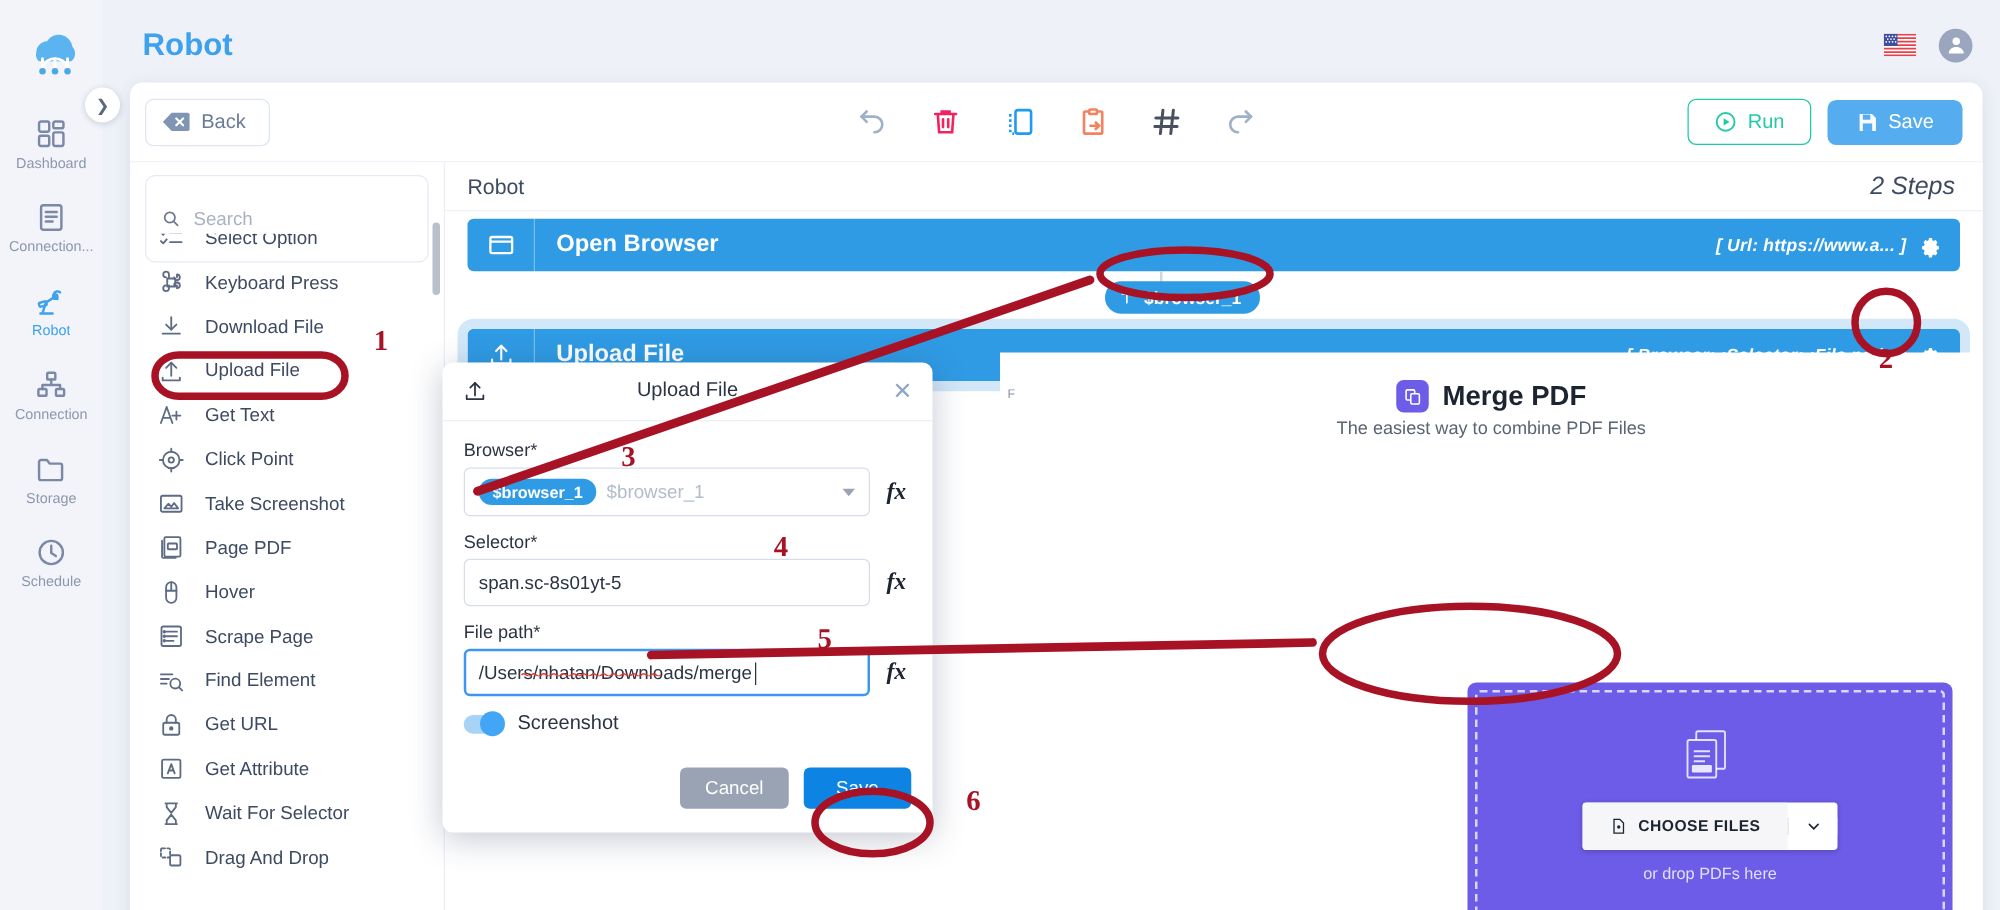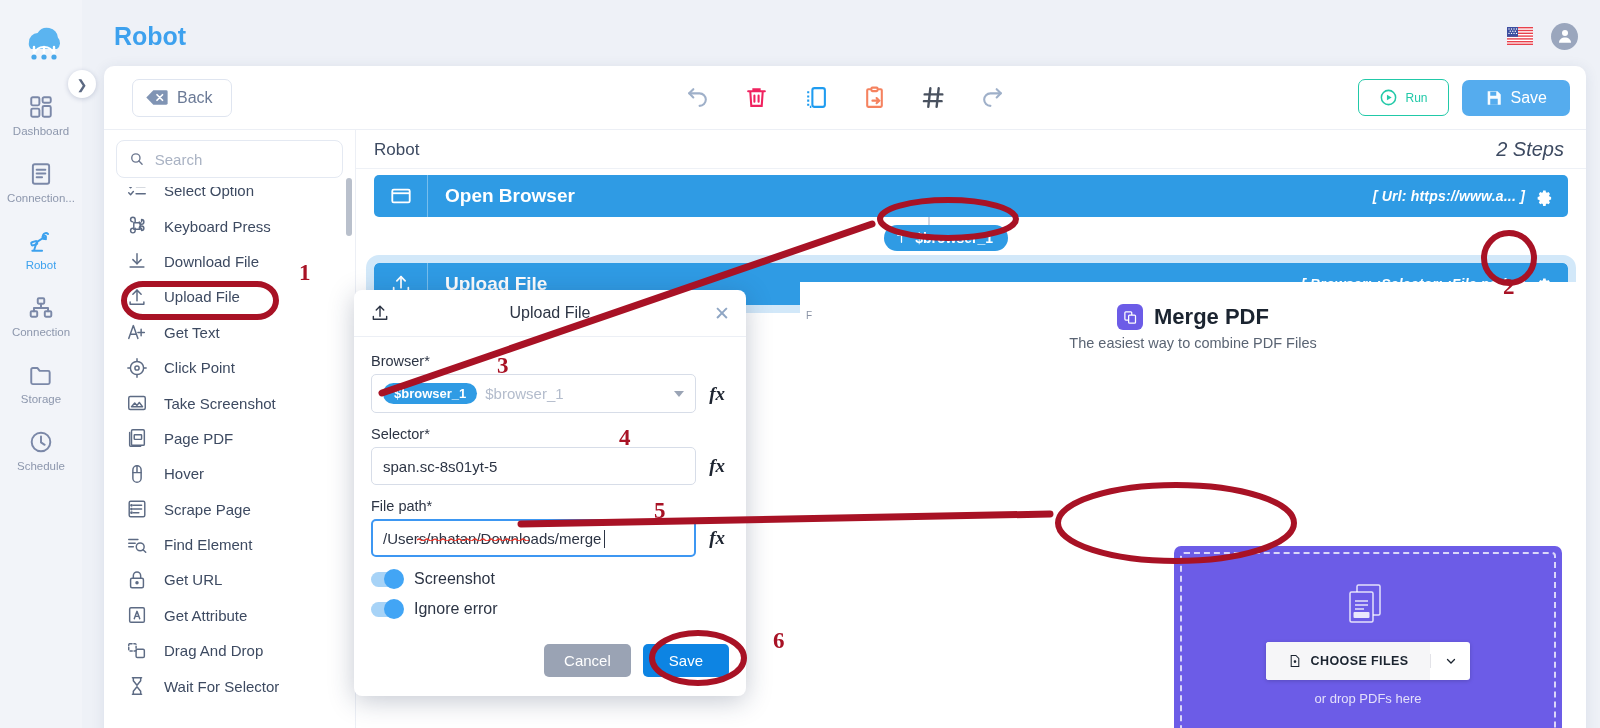--- a/index.html
+++ b/index.html
@@ -65,38 +65,38 @@
     position: absolute; left: 104px; top: 66px; right: 14px; bottom: -20px;
     background: #fff; border-radius: 10px;
     box-shadow: 0 2px 14px rgba(40,60,110,.10);
   }
   .toolbar {
     position: relative; height: 64px;
     display: flex; align-items: center;
     border-bottom: 1px solid #eceff5;
   }
   .back-btn {
-    margin-left: 28px; display: flex; align-items: center; gap: 9px;
+    margin-left: 12px; display: flex; align-items: center; gap: 9px;
     border: 1px solid #dfe5f0; border-radius: 7px;
     padding: 9px 18px 9px 13px; cursor: pointer; background: #fff;
   }
   .back-lbl { font-size: 16px; color: #6b7a96; font-weight: 500; }
   .tb-center {
     position: absolute; left: 50%; transform: translateX(-50%);
     display: flex; align-items: center; gap: 34px;
   }
   .tb-ico { width: 25px; height: 25px; cursor: pointer; }
   .tb-right {
     margin-left: auto; margin-right: 16px;
     display: flex; align-items: center; gap: 13px;
   }
   .btn-run {
     display: flex; align-items: center; gap: 8px;
     border: 1px solid #21c9a8; border-radius: 7px;
-    color: #21c9a8; background: #fff; font-size: 12px; font-weight: 500;
+    color: #21c9a8; background: #fff; font-size: 16px; font-weight: 500;
     padding: 8px 20px; cursor: pointer;
   }
   .btn-save-top {
     display: flex; align-items: center; gap: 8px;
     border: none; border-radius: 7px;
     color: #fff; background: #55acee; font-size: 16px; font-weight: 500;
     padding: 9px 23px; cursor: pointer;
   }
 
   
@@ -104,21 +104,21 @@
 
   
   .panel {
     position: relative; width: 252px; flex: 0 0 252px;
     border-right: 1px solid #eceff5; background: #fff;
   }
   .search-wrap { padding: 10px 12px 8px; }
   .search-box {
     display: flex; align-items: center; gap: 10px;
     border: 1px solid #e4e9f2; border-radius: 8px;
-    padding: 9px 12px;
+    padding: 25px 12px;
   }
   .search-input {
     border: none; outline: none; font-size: 15px; color: #4c596f;
     width: 100%; background: transparent;
     font-family: "Liberation Sans", sans-serif;
   }
   .search-input::placeholder { color: #a9b2c3; }
   .act-list {
     position: absolute; left: 0; right: 0; top: 57px; bottom: 0;
     overflow: hidden;
@@ -580,30 +580,30 @@
               </div>
               <div class="act-item">
                 <span class="act-ico"><svg viewBox="0 0 24 24" width="22" height="22" fill="none" stroke="currentColor" stroke-width="1.6" stroke-linecap="round" stroke-linejoin="round">
                     <rect x="4" y="4" width="16" height="16" rx="1.4"></rect>
                     <path d="M9 16l3-8 3 8M10 13.5h4"></path>
                   </svg></span>
                 <span class="act-lbl">Get Attribute</span>
               </div>
               <div class="act-item">
                 <span class="act-ico"><svg viewBox="0 0 24 24" width="22" height="22" fill="none" stroke="currentColor" stroke-width="1.6" stroke-linecap="round" stroke-linejoin="round">
+                    <path d="M7 3h10M7 21h10M8 3v3.2l4 5 4-5V3M8 21v-3.2l4-5 4 5V21"></path>
+                  </svg></span>
+                <span class="act-lbl">Wait For Selector</span>
+              </div>
+              <div class="act-item">
+                <span class="act-ico"><svg viewBox="0 0 24 24" width="22" height="22" fill="none" stroke="currentColor" stroke-width="1.6" stroke-linecap="round" stroke-linejoin="round">
                     <rect x="3" y="4" width="8" height="8" rx="1.2" stroke-dasharray="2.4 2"></rect>
                     <rect x="11" y="10" width="9" height="9" rx="1.4"></rect>
                   </svg></span>
                 <span class="act-lbl">Drag And Drop</span>
-              </div>
-              <div class="act-item">
-                <span class="act-ico"><svg viewBox="0 0 24 24" width="22" height="22" fill="none" stroke="currentColor" stroke-width="1.6" stroke-linecap="round" stroke-linejoin="round">
-                    <path d="M7 3h10M7 21h10M8 3v3.2l4 5 4-5V3M8 21v-3.2l4-5 4 5V21"></path>
-                  </svg></span>
-                <span class="act-lbl">Wait For Selector</span>
               </div>
             </div>
         </div>
         <div class="panel-sb"></div>
       </div>
 
       <div class="flow">
         <div class="flow-head">
           <span class="flow-title">Robot</span>
           <span class="flow-steps">2 Steps</span>
@@ -745,24 +745,20 @@
             </svg>
           </div>
           <span class="fx">fx</span>
         </div>
       </div>
 
       <div class="tog-row">
         <span class="tog"></span>
         <span class="tog-lbl">Screenshot</span>
       </div>
-      <div class="tog-row">
-        <span class="tog"></span>
-        <span class="tog-lbl">Ignore error</span>
-      </div>
     </div>
 
     <div class="m-foot">
       <button class="btn-cancel">Cancel</button>
       <button class="btn-save">Save</button>
     </div>
   </div>
 
   <svg class="anno" viewBox="0 0 1600 728">
     <g fill="none" stroke="#a81225" stroke-width="6" stroke-linecap="round">

